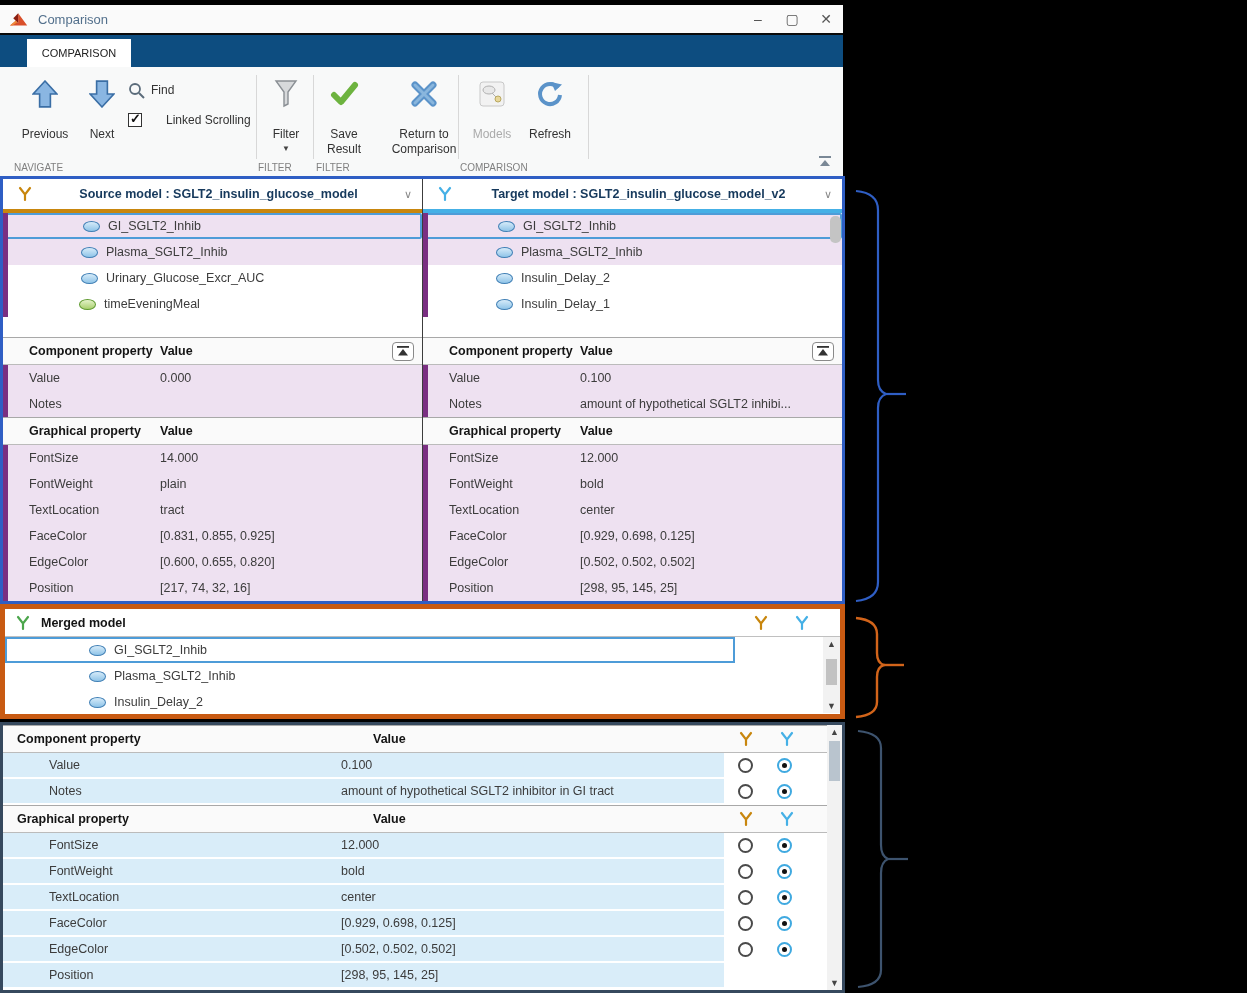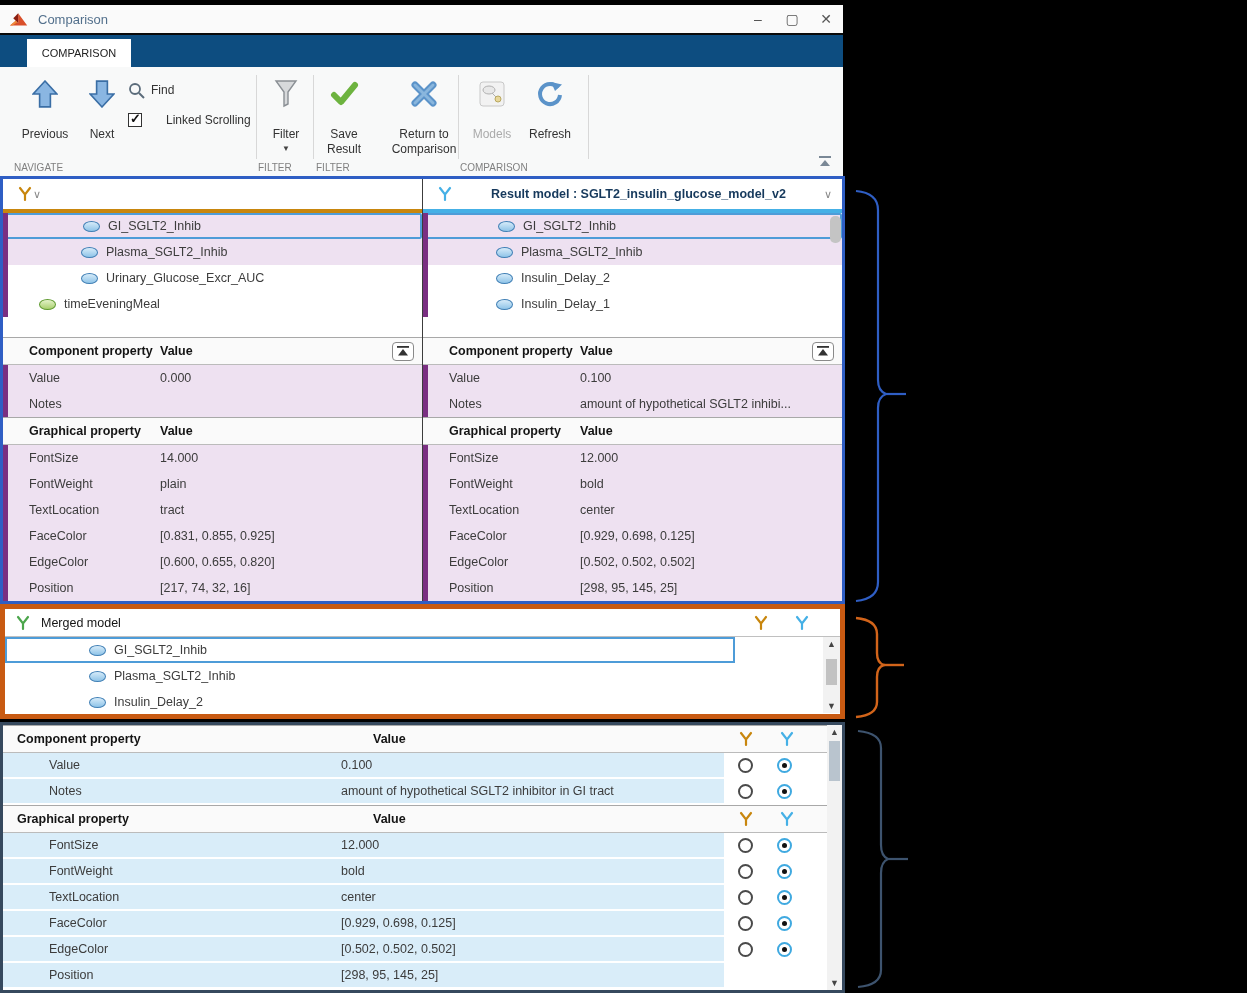--- a/index.html
+++ b/index.html
@@ -57,40 +57,40 @@
   .underline.tgt { background:#45b0e6; }
 
   .pane-list { height:124px; position:relative; background:#fff; }
   .mod-bar { position:absolute; left:0; top:0; width:5px; height:104px; background:#7a2f82; }
   .li-row { height:26px; display:flex; align-items:center; gap:8px; font-size:12.5px; color:#3c3c3c; }
   .li-row.pink { background:#eee1f1; }
   .li-row.selected { border:2px solid #4e9cd8; border-radius:2px; }
   .ellipse { width:17px; height:11px; border-radius:50%;
              background:linear-gradient(#d6ebf9,#8fc4e8); border:1.5px solid #3f7fb5; flex:0 0 auto; }
   .ellipse.green { background:linear-gradient(#e4f2c9,#a9d06e); border-color:#5f9a2f; }
-  .ind-a { padding-left:78px; } .ind-b { padding-left:36px; } .ind-c { padding-left:73px; }
+  .ind-a { padding-left:78px; } .ind-b { padding-left:76px; } .ind-c { padding-left:73px; }
 
   .prop-header { height:28px; background:#fafafa; border-top:1px solid #a8a8a8; border-bottom:1px solid #bbb;
                  display:flex; align-items:center; font-size:12.5px; font-weight:bold; color:#141414; position:relative; }
   .prop-header .ph-name { padding-left:26px; width:157px; }
   .collapse-btn { position:absolute; right:8px; top:4px; width:22px; height:19px; border:1px solid #8a8a8a;
                   border-radius:4px; background:#fff; display:flex; align-items:center; justify-content:center; }
   .p-row { height:26px; display:flex; align-items:center; font-size:12.5px; color:#3c3c3c;
            background:#eee1f1; position:relative; }
   .p-row::before { content:""; position:absolute; left:0; top:0; width:5px; height:100%; background:#7a2f82; }
   .p-row .pr-name { padding-left:26px; width:157px; }
   .p-row .pr-value, .prop-header .ph-value { flex:1; white-space:nowrap; overflow:hidden; }
 
   .tgt-scroll-thumb { position:absolute; right:1px; top:3px; width:11px; height:27px;
                       background:#c4c4c4; border-radius:5px; }
 
   
   .merged-header { height:28px; display:flex; align-items:center; border-bottom:1px solid #c0c0c0;
                    background:#fff; position:relative; }
-  .merged-title { margin-left:10px; font-size:12.5px; font-weight:normal; color:#141414; }
+  .merged-title { margin-left:10px; font-size:12.5px; font-weight:bold; color:#141414; }
   .merged-header .funnel.f-orange { position:absolute; left:748px; }
   .merged-header .funnel.f-blue   { position:absolute; left:789px; }
   .merged-list { position:relative; height:76px; overflow:hidden; }
   .m-row { height:26px; display:flex; align-items:center; gap:8px; font-size:12.5px; color:#3c3c3c; padding-left:84px; }
   .m-row.selected { border:2px solid #4e9cd8; width:730px; padding-left:82px; }
   .scrollbar { position:absolute; right:0; top:0; width:17px; height:100%; background:#f2f2f2;
                display:flex; flex-direction:column; align-items:center; }
   .sb-arrow { font-size:9px; color:#444; height:14px; line-height:14px; }
   .sb-thumb { width:11px; height:26px; background:#c2c2c2; margin-top:8px; }
   .sb-spacer { flex:1; }
@@ -255,20 +255,21 @@
     </div>
   </div>
 
   <div class="panes-wrap">
 
     <div class="pane">
       <div class="pane-header">
         <svg class="funnel" viewBox="0 0 16 16">
           <path d="M3,2 L8,8.5 L13,2 M8,8.5 L8,14" fill="none" stroke="#c8860d" stroke-width="2.2" stroke-linecap="round"></path>
           </svg>
+        <span class="pane-title">Source model : SGLT2_insulin_glucose_model</span>
         <span class="chevron">∨</span>
       </div>
       <div class="underline src"></div>
       <div class="pane-list">
         <div class="mod-bar"></div>
         <div class="li-row pink selected ind-a">
           <span class="ellipse"></span>
           <span>GI_SGLT2_Inhib</span>
           </div>
         <div class="li-row pink ind-a">
@@ -332,21 +333,21 @@
         </div>
     </div>
 
     <div class="pane-divider"></div>
 
     <div class="pane">
       <div class="pane-header">
         <svg class="funnel" viewBox="0 0 16 16">
           <path d="M3,2 L8,8.5 L13,2 M8,8.5 L8,14" fill="none" stroke="#45b0e6" stroke-width="2.2" stroke-linecap="round"></path>
           </svg>
-        <span class="pane-title">Result model : SGLT2_insulin_glucose_model_v2</span>
+        <span class="pane-title">Target model : SGLT2_insulin_glucose_model_v2</span>
         <span class="chevron">∨</span>
       </div>
       <div class="underline tgt"></div>
       <div class="pane-list">
         <div class="mod-bar"></div>
         <div class="tgt-scroll-thumb"></div>
         <div class="li-row pink selected ind-c">
           <span class="ellipse"></span>
           <span>GI_SGLT2_Inhib</span>
           </div>

